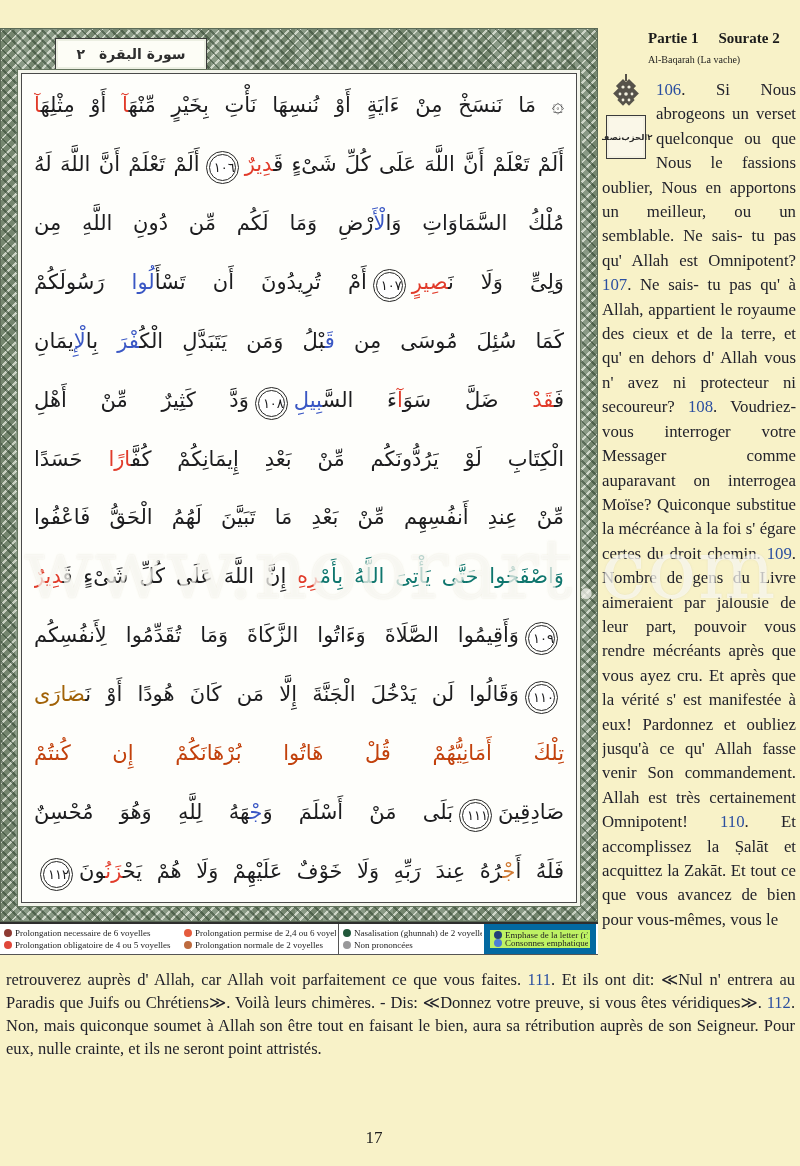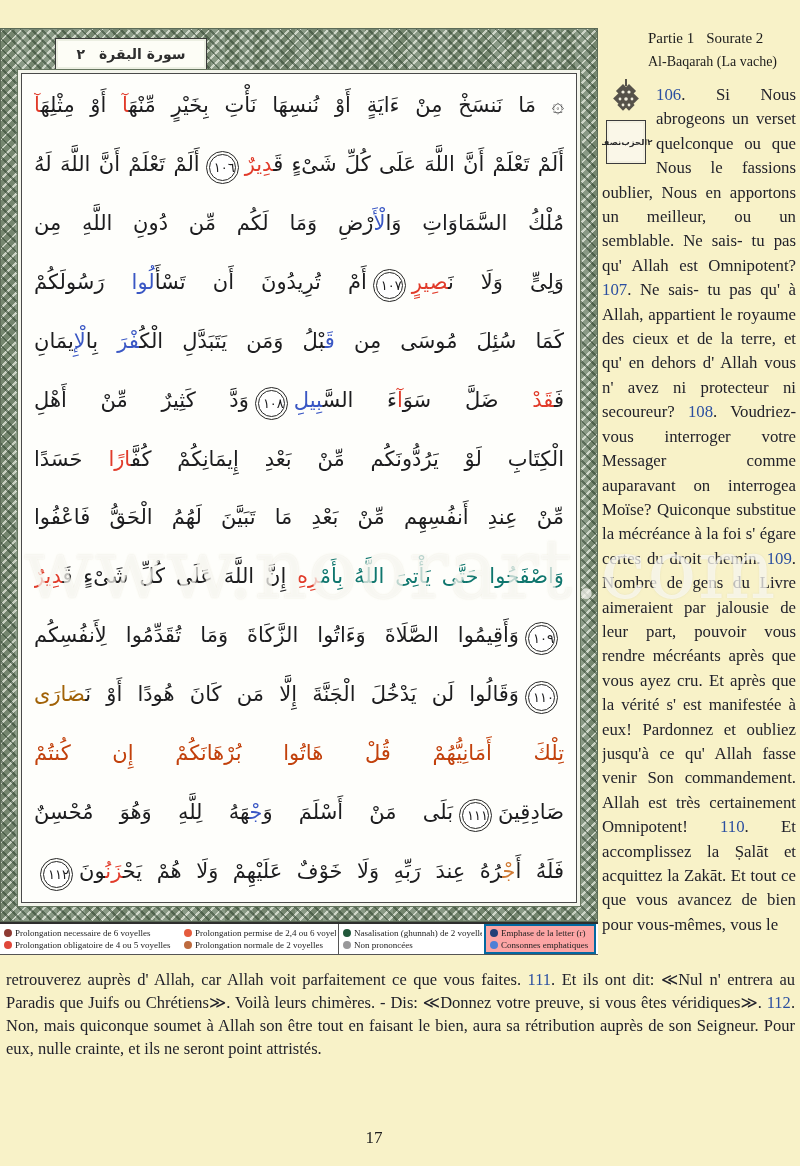--- a/index.html
+++ b/index.html
@@ -37,29 +37,29 @@
   
   .legend{position:absolute;left:0;top:922px;width:598px;height:33px;
     background:#fff;border-top:2px solid #2e2e2e;border-bottom:1px solid #555;
     display:flex;box-sizing:border-box;font-size:9px;color:#222;
     font-family:"Liberation Serif",serif;}
   .lcol{display:flex;flex-direction:column;justify-content:space-evenly;
     padding:1px 2px;box-sizing:border-box;}
   .lc1{width:180px;}
   .lc2{width:158px;}
   .lc3{width:146px;border-left:1px solid #555;}
-  .lc4{width:112px;border:2px solid #0369a1;background:#fca5a5;}
+  .lc4{width:112px;border:6px solid #0369a1;background:#bef264;}
   .litem{display:flex;align-items:center;white-space:nowrap;overflow:hidden;}
   .ldot{width:8px;height:8px;border-radius:50%;margin:0 3px 0 2px;flex:none;}
 
   
   .fr-col{position:absolute;left:602px;top:30px;width:194px;height:935px;
     color:#22222b;overflow:hidden;}
-  .fr-h-row{display:flex;gap:12px;padding-left:46px;font-size:15px;color:#1c1c1c;}
-  .fr-h-name{padding-left:46px;margin-top:7px;font-size:14px;color:#1c1c1c;}
+  .fr-h-row{display:flex;gap:20px;padding-left:46px;font-size:15px;color:#1c1c1c;font-weight:bold;}
+  .fr-h-name{padding-left:46px;margin-top:7px;font-size:10px;color:#1c1c1c;}
   .fr-body{margin-top:13px;font-size:16.8px;line-height:24.4px;
     text-align:justify;}
   .hizb-ornament{float:left;width:48px;height:80px;margin:-4px 6px 2px 0;
     text-align:center;}
   .hizb-box{width:38px;height:42px;margin:0 auto;border:1px solid #3b3b3b;
     box-shadow:inset 0 0 0 2px #f3f0df;background:#faf7e8;
     display:flex;flex-direction:row;align-items:center;justify-content:center;
     font-family:"DejaVu Sans",sans-serif;font-size:8.5px;line-height:10px;
     color:#2b2b2b;font-weight:bold;}
   .vnum{font-weight:normal;}

